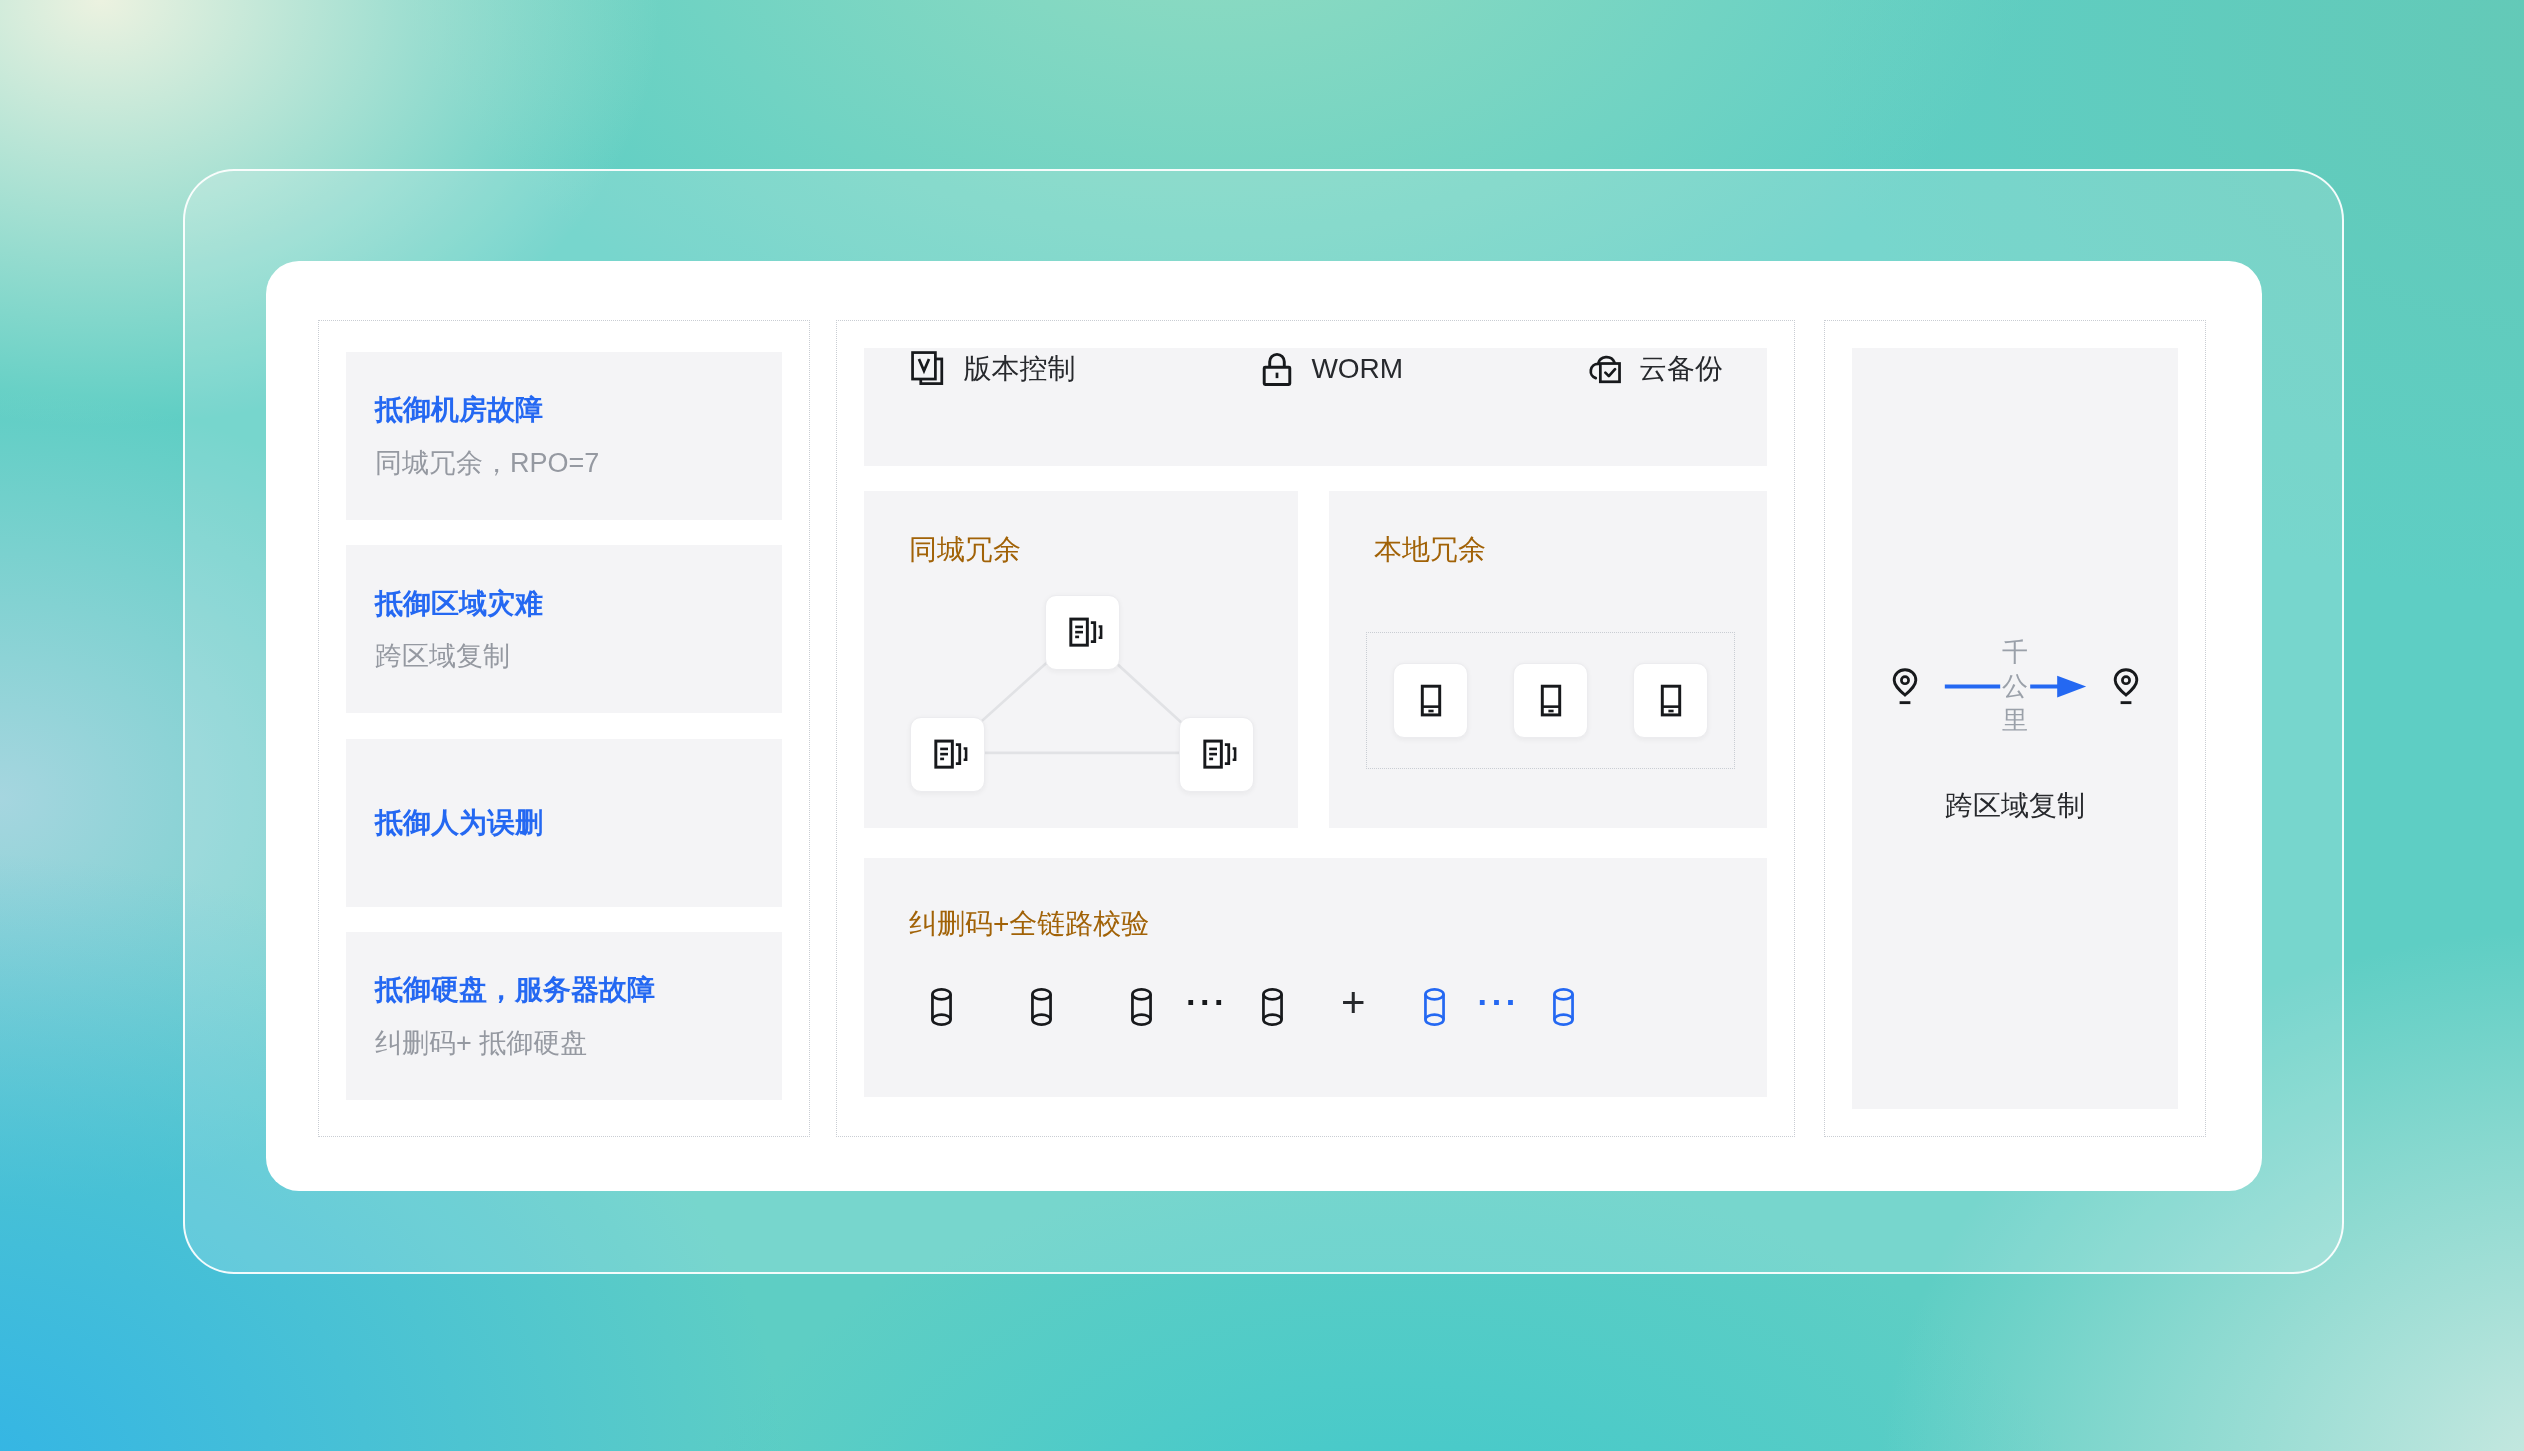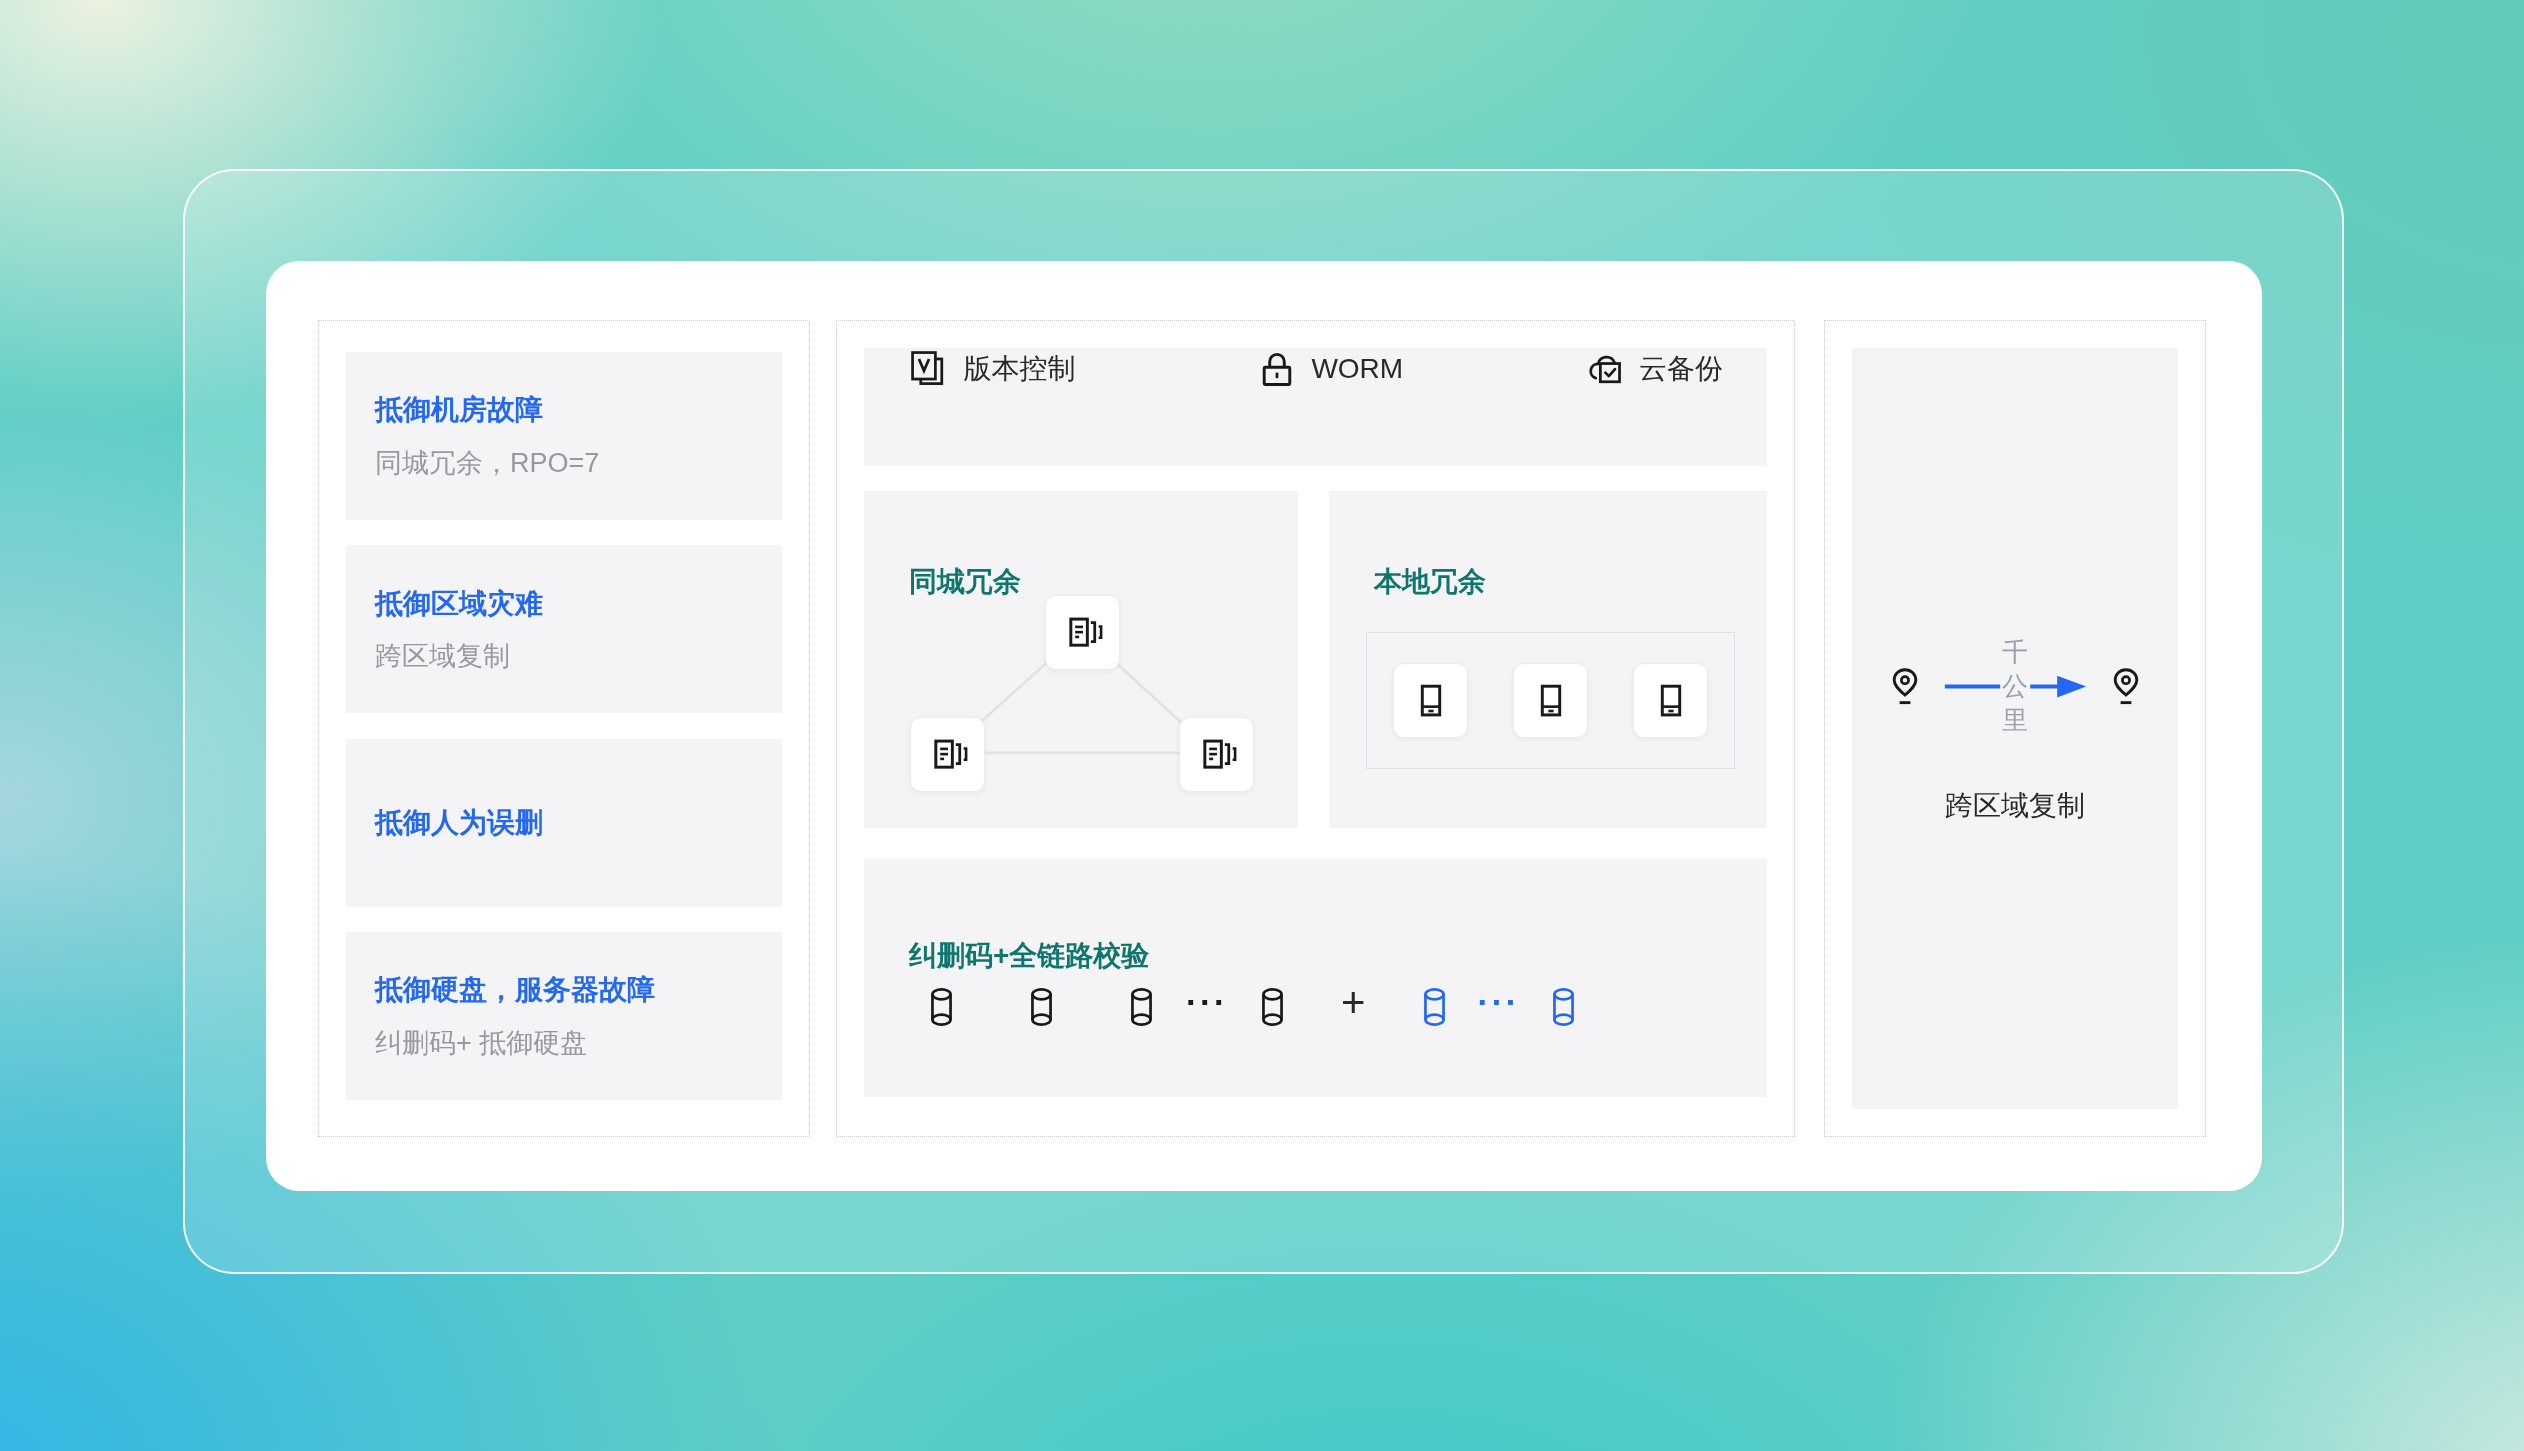--- a/index.html
+++ b/index.html
@@ -46,21 +46,21 @@
 
   
   .feature-bar{height:118px;background:#f4f4f6;display:flex;align-items:flex-start;
     justify-content:space-between;padding:0 44px;margin-bottom:25.4px;box-sizing:border-box;}
   .feature{display:flex;align-items:center;gap:13.6px;}
   .flabel{font-size:28px;color:#27292d;font-weight:500;}
   .boxes-row{display:flex;gap:31px;margin-bottom:30px;height:337px;}
   .box{background:#f4f4f6;position:relative;box-sizing:border-box;}
   .same-city{width:434px;}
   .local{flex:1;}
-  .box-title{position:absolute;left:45px;top:40px;font-size:28px;font-weight:700;color:#0f766e;margin-top:32px;}
+  .box-title{position:absolute;left:45px;top:40px;font-size:28px;font-weight:400;color:#a16207;}
   .tri{position:absolute;left:0;top:0;}
   .node{position:absolute;width:73px;height:73px;background:#fff;border:0.9px solid #ececef;
     border-radius:11px;display:flex;align-items:center;justify-content:center;
     box-shadow:0 1.8px 5.4px rgba(31,35,41,.05);}
   .n-top{left:181px;top:104px;} .n-bl{left:46px;top:226px;} .n-br{left:315px;top:226px;}
   .local-strip{position:absolute;left:37px;top:141px;width:369px;height:137px;box-sizing:border-box;
     border:1.8px dotted #c9cdd3;display:flex;align-items:center;justify-content:center;gap:45px;}
   .erasure{height:239px;}
   .erasure .box-title{top:47px;}
   .disk-row{position:absolute;left:63px;top:128px;display:flex;align-items:center;}

